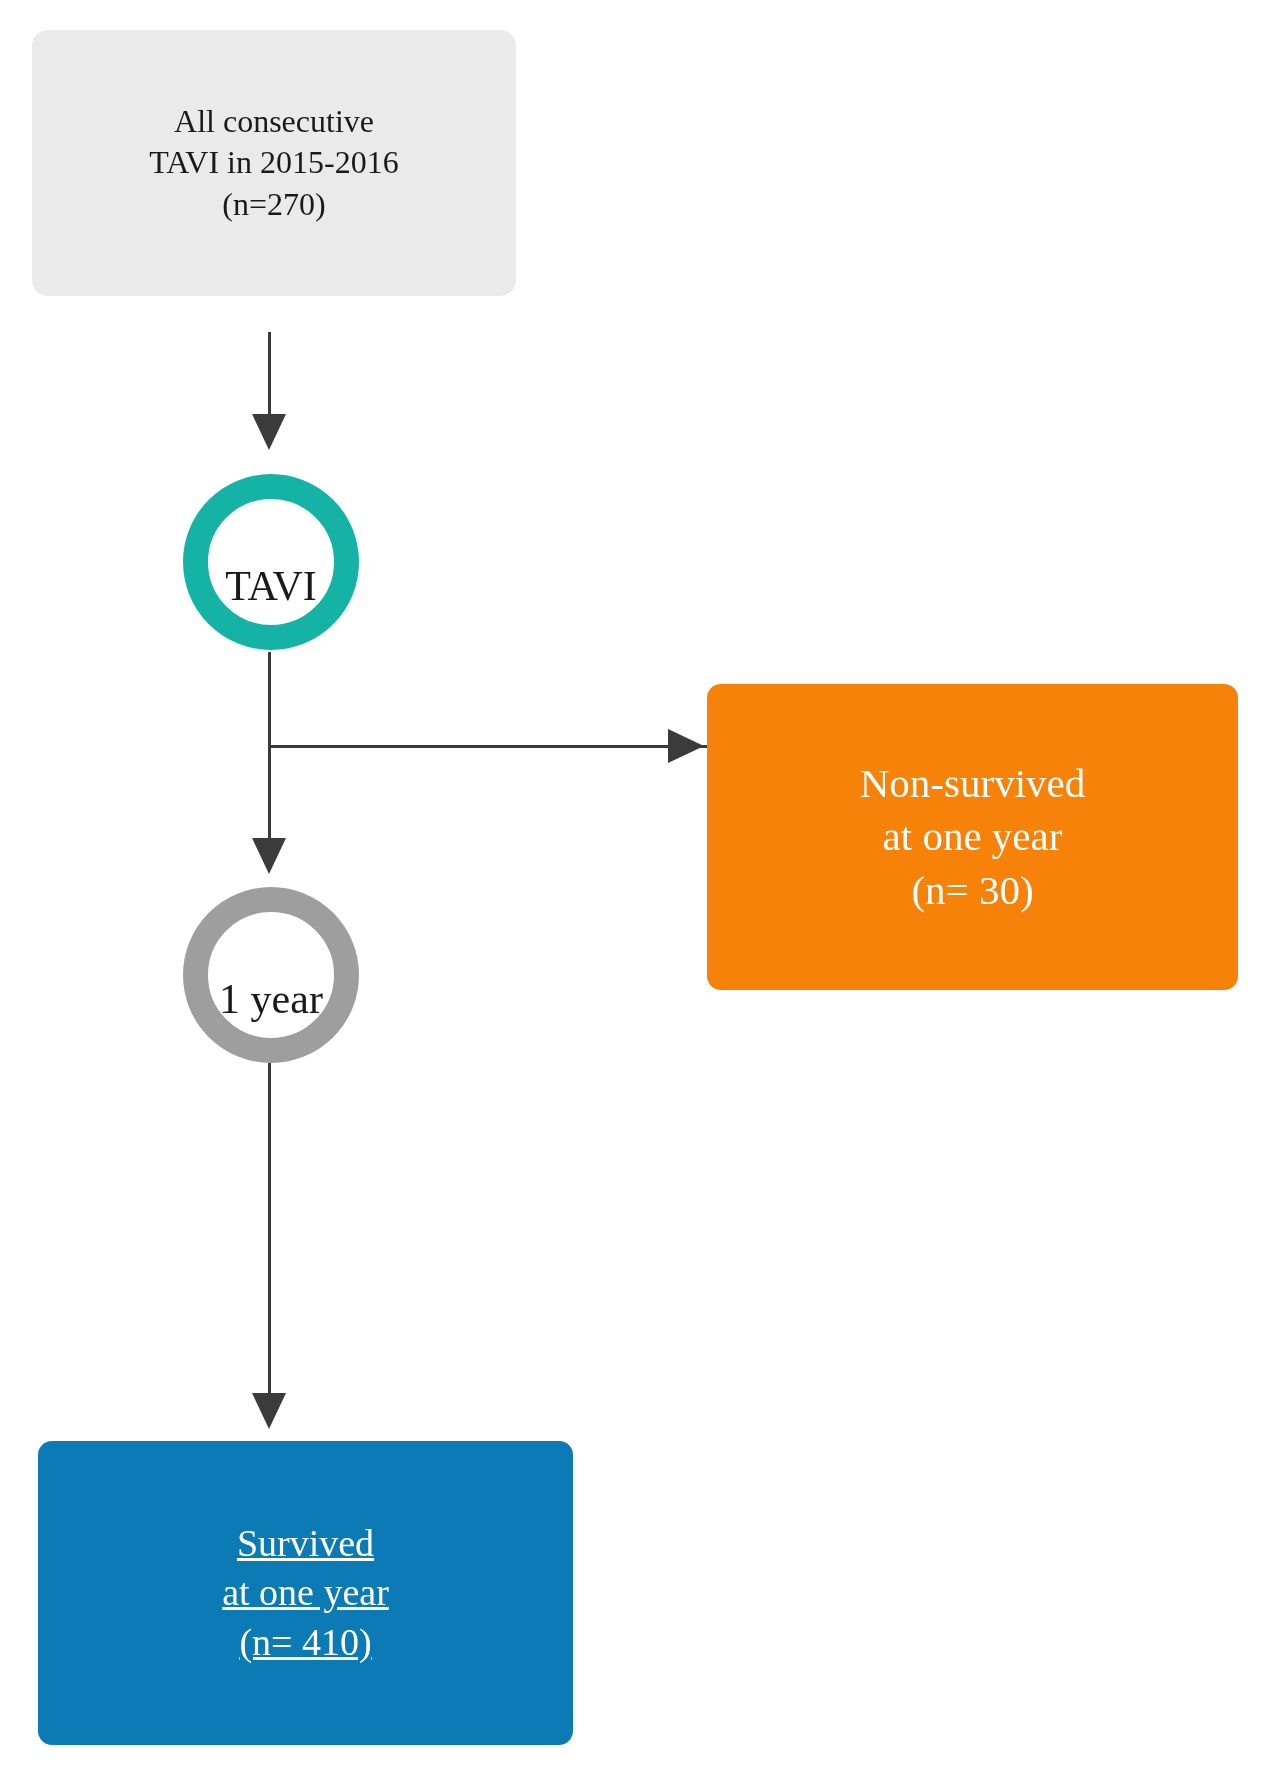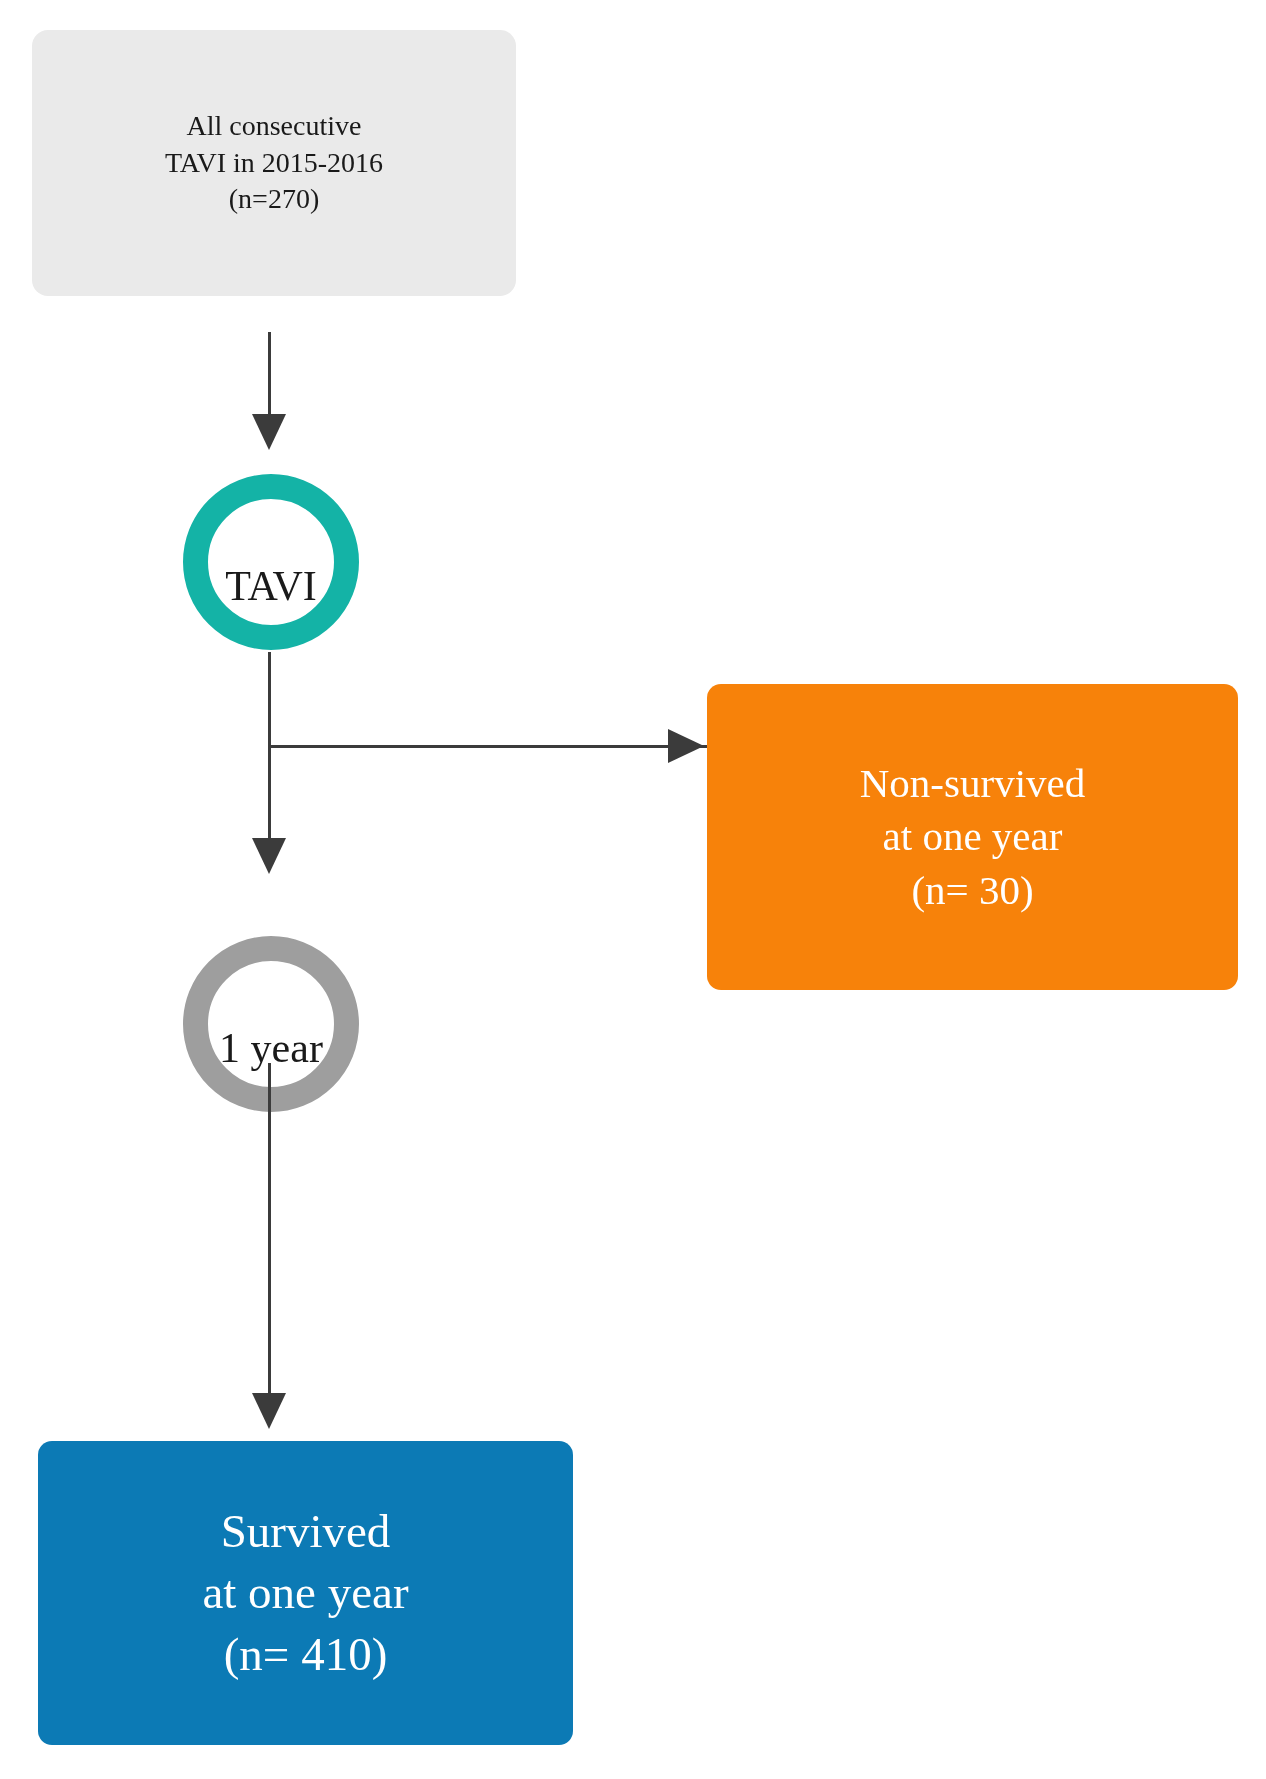--- a/index.html
+++ b/index.html
@@ -31,21 +31,21 @@
 
   
   #box-cohort {
     left: 32px;
     top: 30px;
     width: 484px;
     height: 266px;
     background: #eaeaea;
     border-radius: 16px;
     color: #1a1a1a;
-    font-size: 28px;
+    font-size: 32px;
     padding: 6px 14px;
   }
 
   
   #box-nonsurvived {
     left: 707px;
     top: 684px;
     width: 531px;
     height: 306px;
     background: #f7820a;
@@ -56,21 +56,22 @@
 
   
   #box-survived {
     left: 38px;
     top: 1441px;
     width: 535px;
     height: 304px;
     background: #0c7ab5;
     border-radius: 14px;
     color: #ffffff;
-    font-size: 47px;
+    font-size: 38px;
+    text-decoration: underline;
   }
 
   
   .ring-node {
     position: absolute;
     box-sizing: border-box;
     border-radius: 50%;
     background: #ffffff;
     display: flex;
     align-items: center;
@@ -81,21 +82,21 @@
   }
   #ring-tavi {
     left: 183px;
     top: 474px;
     width: 176px;
     height: 176px;
     border: 25px solid #14b3a6;
   }
   #ring-oneyear {
     left: 183px;
-    top: 936px;
+    top: 887px;
     width: 176px;
     height: 176px;
     border: 25px solid #9e9e9e;
   }
   .ring-label { transform: translateY(2px); margin-top: 44px; }
 
   
   .vline {
     position: absolute;
     width: 3px;

